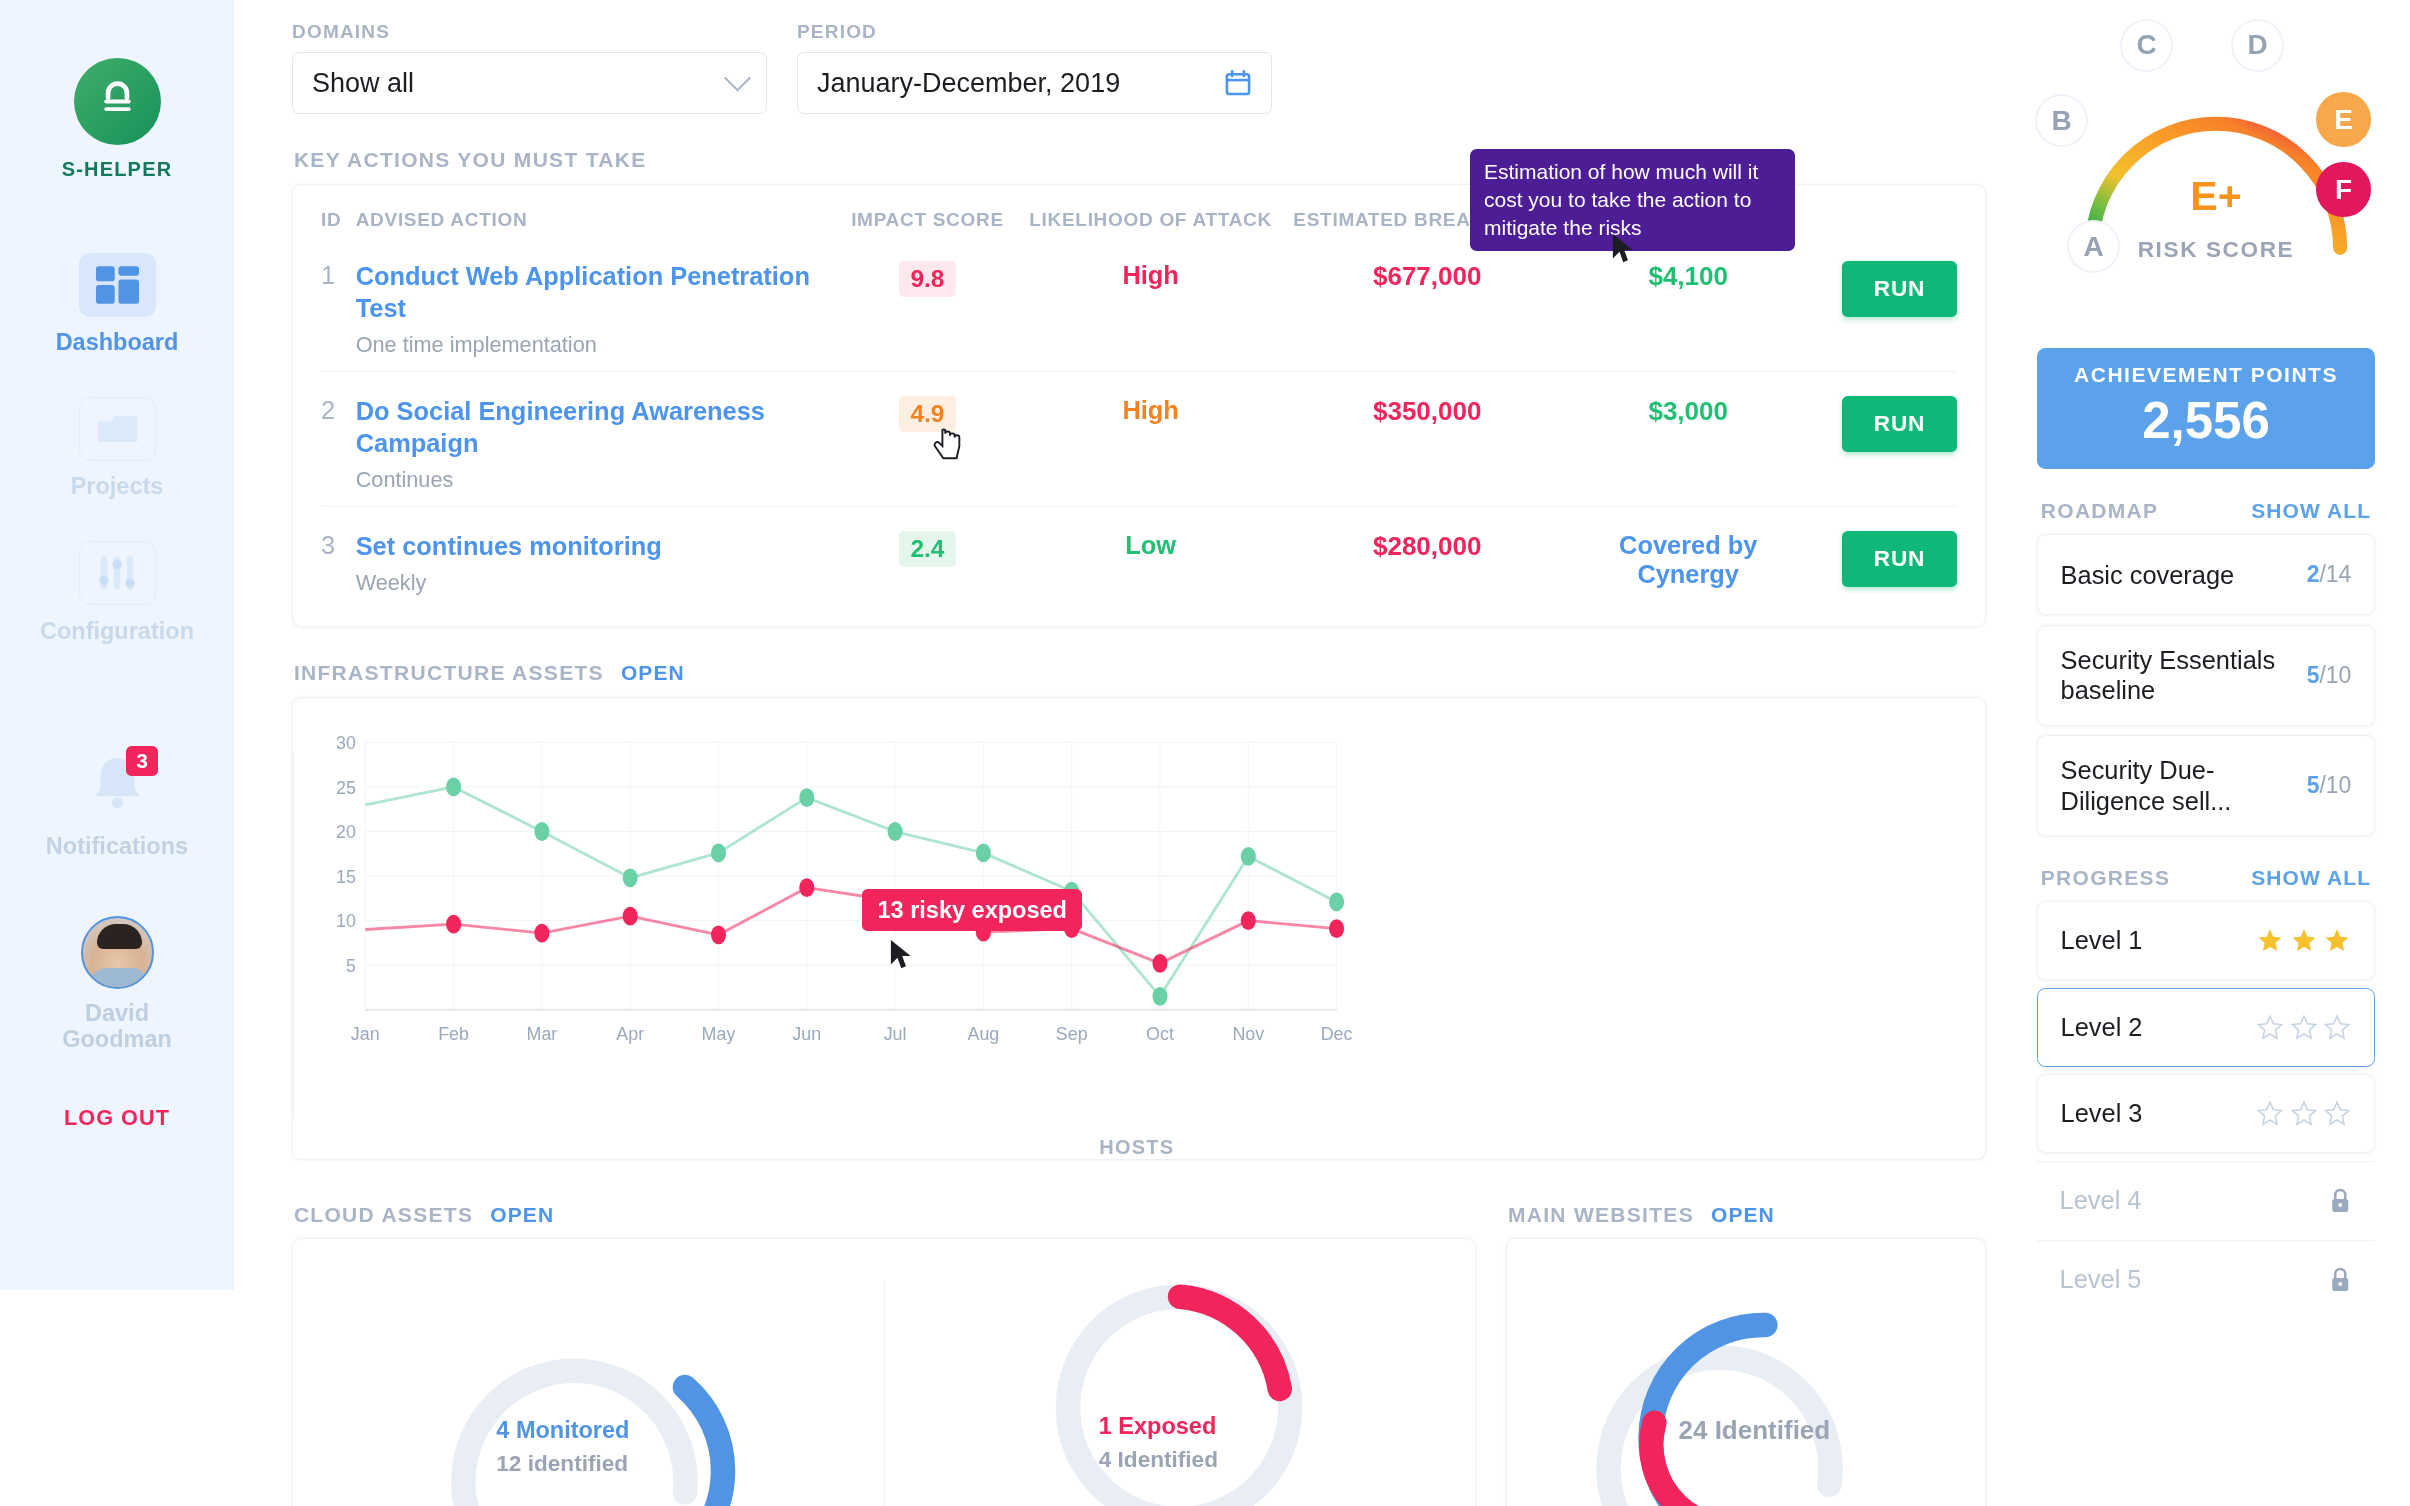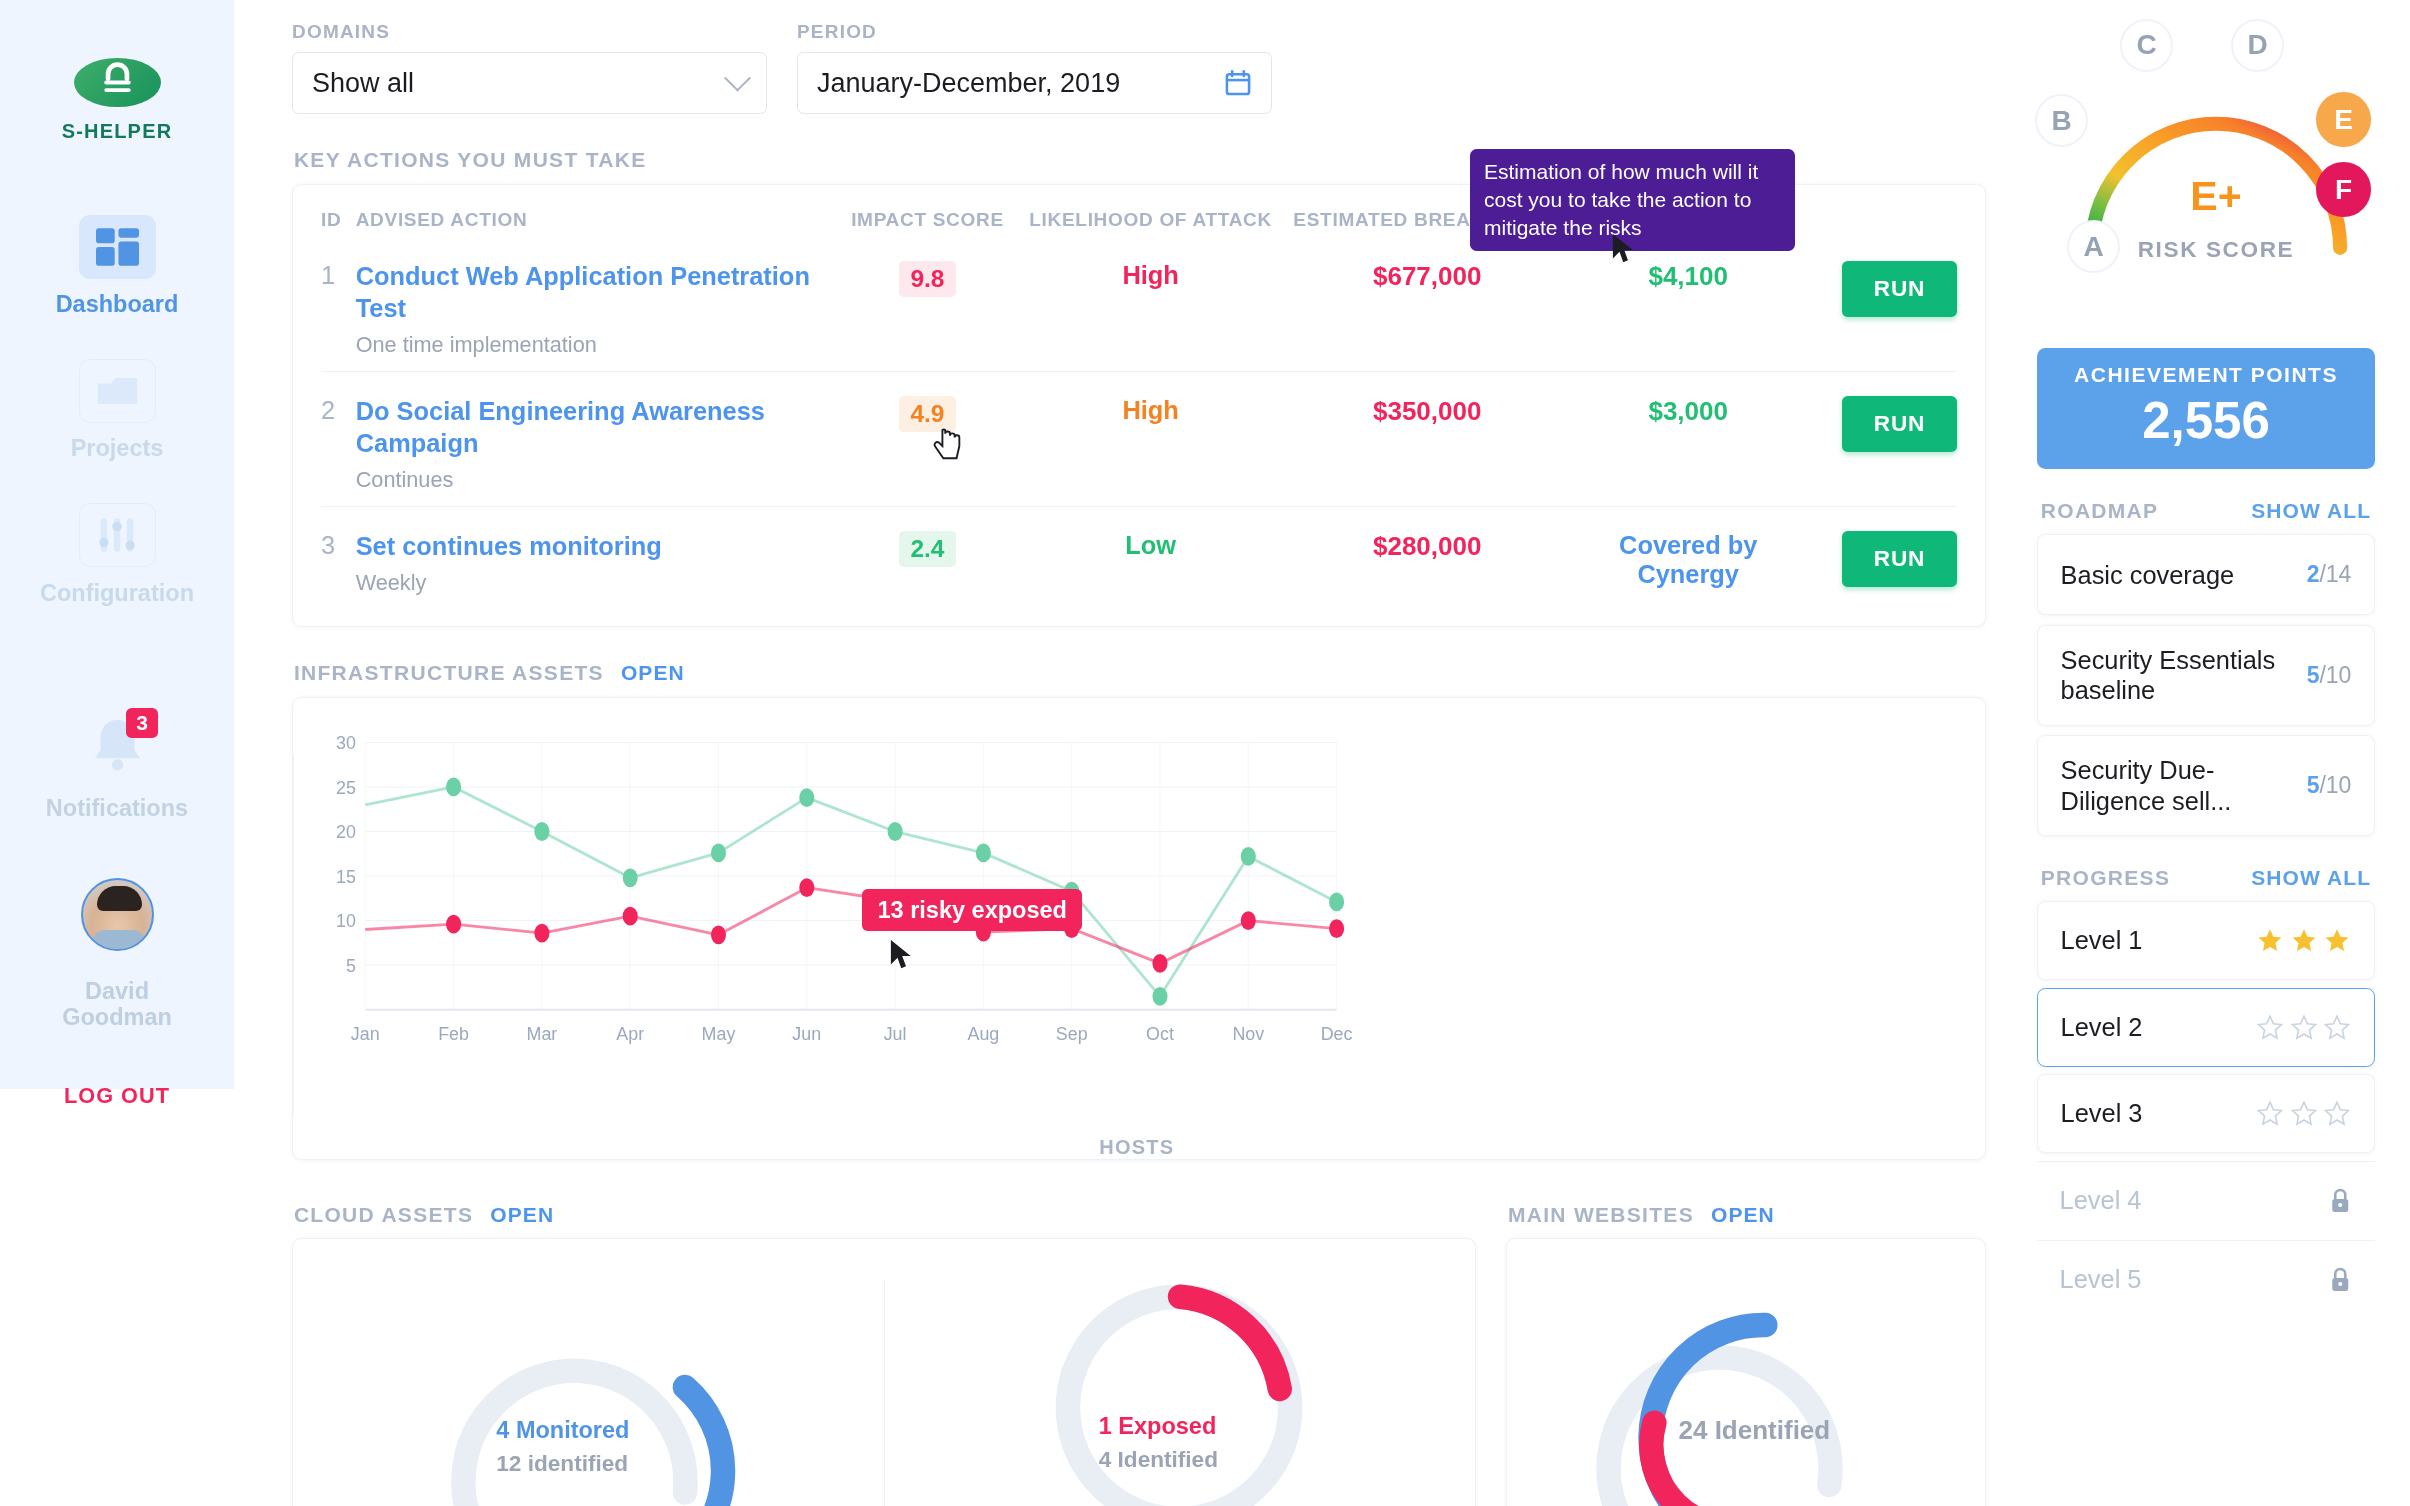--- a/index.html
+++ b/index.html
@@ -6,21 +6,21 @@
   html, body {
     width: 2411px; height: 1507px;
     font-family: "Liberation Sans", sans-serif;
     background: #ffffff;
     overflow: hidden;
   }
   #app { display: flex; width: 2411px; height: 1507px; }
 
   
   .sidebar {
-    width: 234px; flex: 0 0 234px; height: 1089px;
+    width: 234px; flex: 0 0 234px; height: 1290px;
     background: #eef5fe;
     display: flex; flex-direction: column; align-items: center;
     padding-top: 58px;
   }
   .brand-logo {
     width: 87px; height: 87px; border-radius: 50%;
     background: linear-gradient(135deg,#3fae6a 0%,#17915a 100%);
     display: flex; align-items: center; justify-content: center;
   }
   .brand-name {
@@ -60,21 +60,21 @@
   }
   .avatar .hair {
     position: absolute; top: 6.6px; left: 14px; width: 45px; height: 24.5px;
     background: #2b2320; border-radius: 22.6px 22.6px 7.5px 7.5px;
   }
   .avatar .shirt {
     position: absolute; bottom: 0; left: 8.5px; width: 56px; height: 19px;
     background: #9cb8d3; border-radius: 15px 15px 0 0;
   }
   .user-name {
-    margin-top: 27px; font-size: 23.5px; color: #bdcfe0; font-weight: bold;
+    margin-top: 11px; font-size: 23.5px; color: #bdcfe0; font-weight: bold;
     text-align: center; line-height: 1.12; width: 132px;
   }
   .logout {
     margin-top: 53px; font-size: 21.7px; font-weight: bold;
     letter-spacing: 1px; color: #f2245c; cursor: pointer;
   }
 
   
   .main { flex: 1 1 auto; height: 1507px; padding: 21px 30px 0 58px; overflow: hidden; position: relative; }
 

